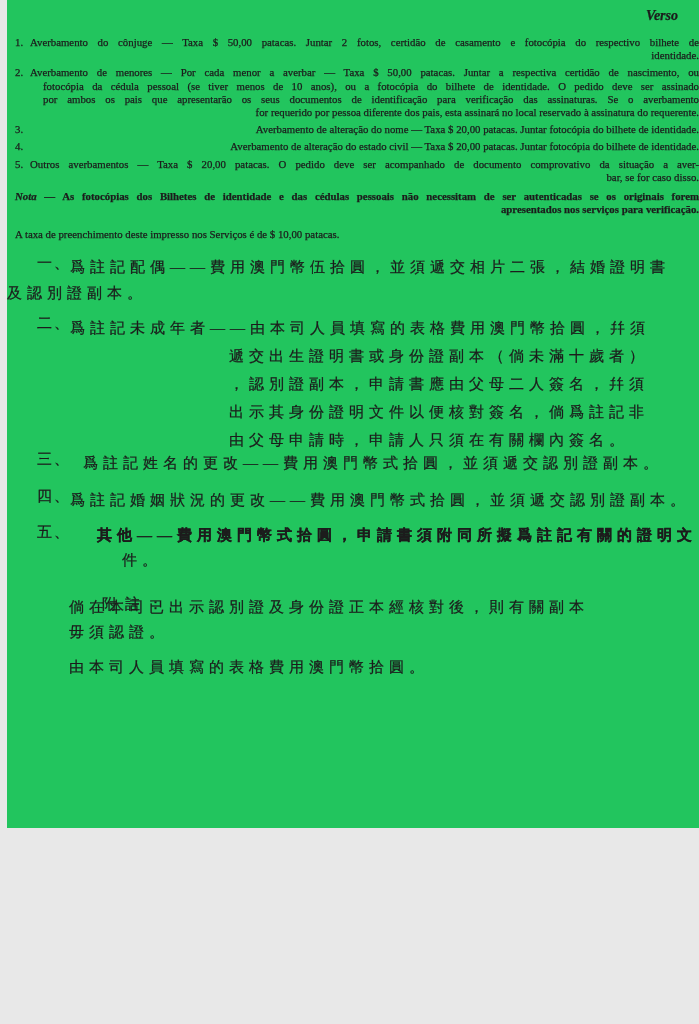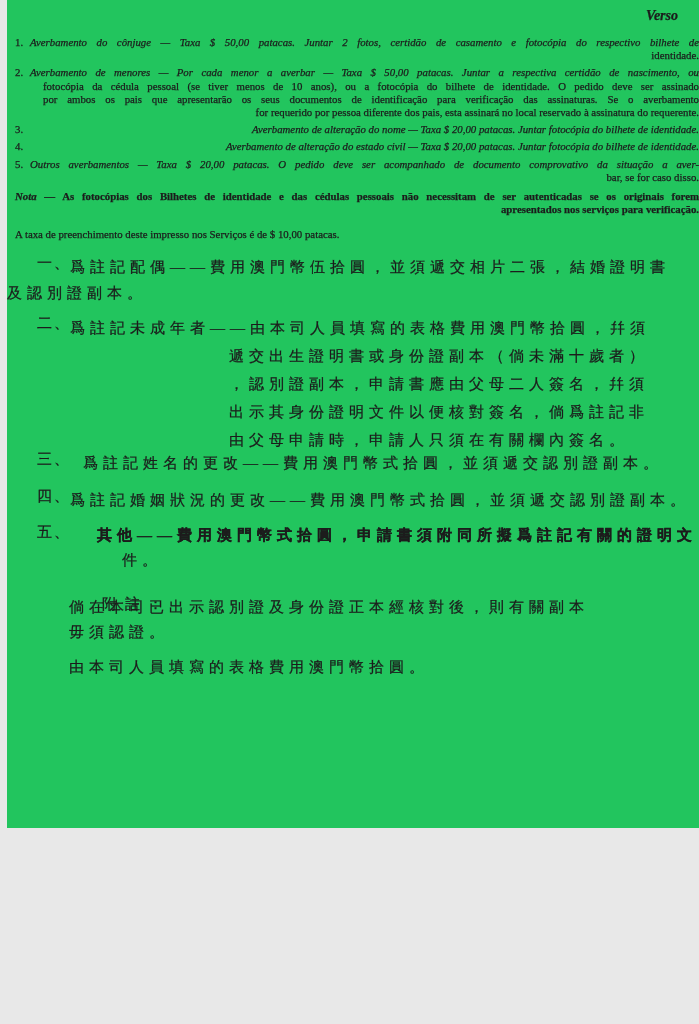--- a/index.html
+++ b/index.html
@@ -21,21 +21,21 @@
   
   .pt-section{
     position:absolute;top:36px;left:8px;width:684px;
     font-size:10.8px;line-height:13.2px;
   }
   .pt-item{position:relative;padding-left:28px;margin-bottom:4px;}
   .pt-num{position:absolute;left:0;top:0;}
   .ptline{white-space:normal;}
   .jline{text-align:justify;text-align-last:justify;}
   .lline{text-align:right;}
-  .fl{text-indent:-13px;font-style:italic;}
+  .fl{text-indent:-13px;}
   .pt-nota{position:relative;margin-top:6px;font-weight:bold;}
   .pt-nota .cont{padding-left:28px;}
   .nota-label{font-style:italic;}
   .fee-line{margin-top:12px;}
   
   .zh{
     position:absolute;left:0;width:699px;
     font-size:15px;letter-spacing:5px;
     font-family:"Liberation Serif","DejaVu Serif",serif;
   }

